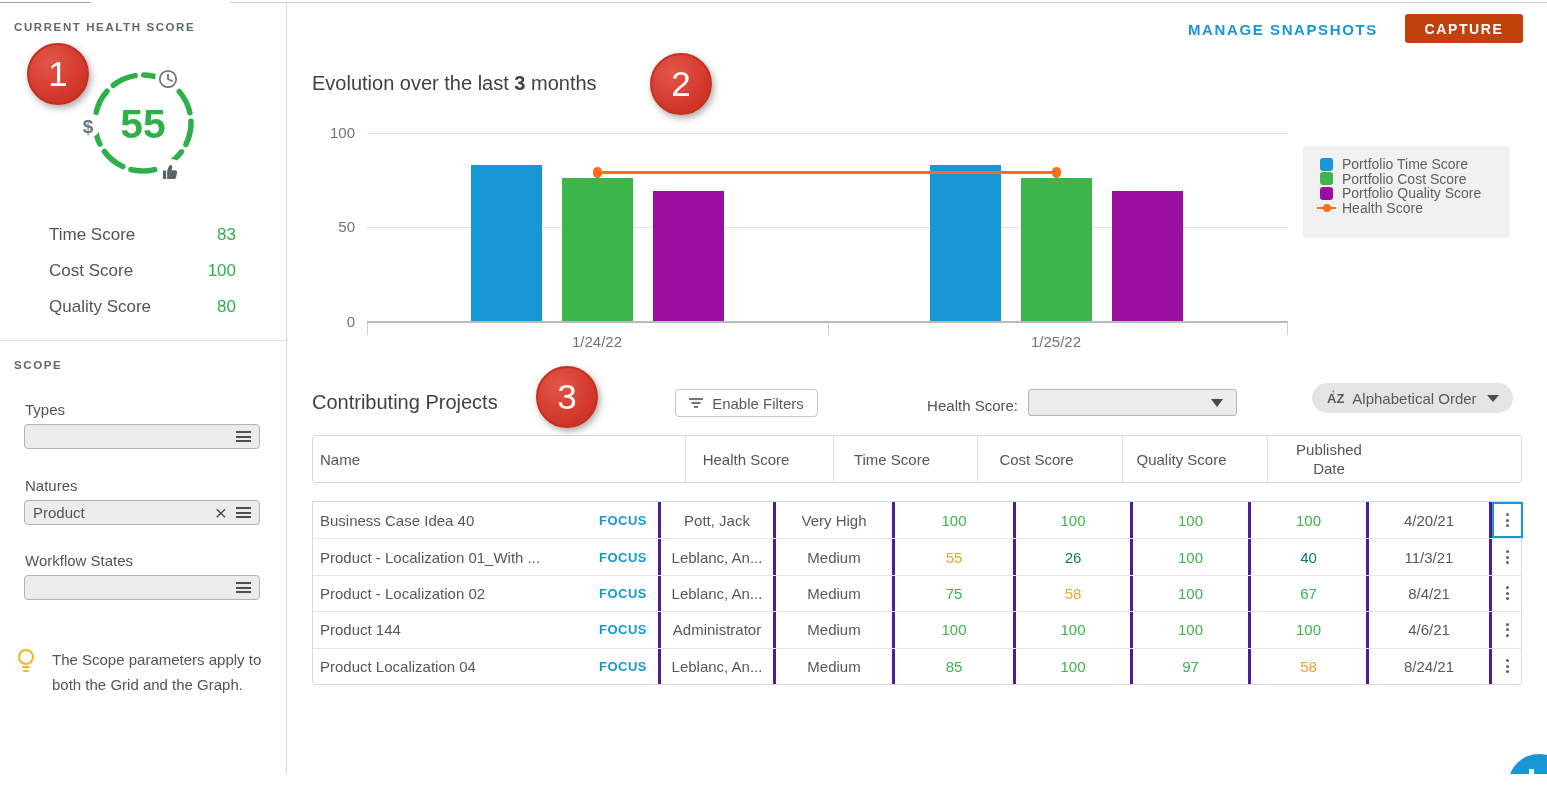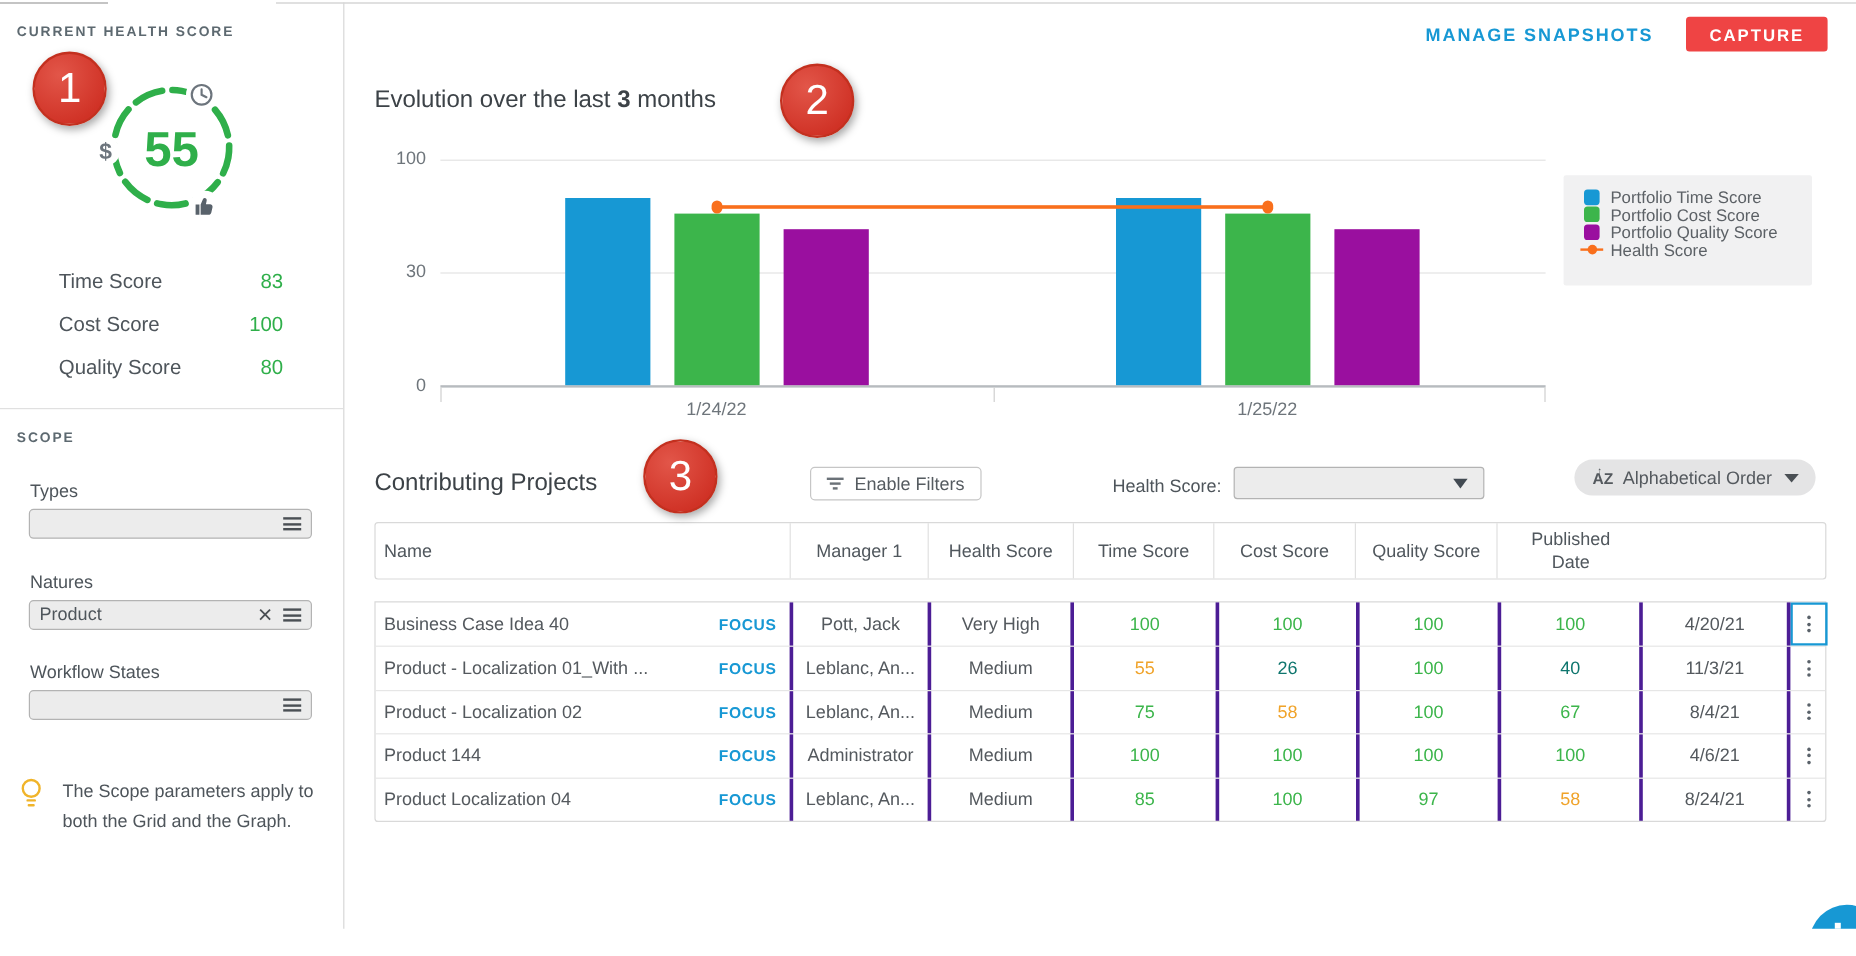--- a/index.html
+++ b/index.html
@@ -9,39 +9,39 @@
   .sec-title{font-size:11.5px;font-weight:bold;letter-spacing:1.6px;color:#5d6970;}
   .badge{width:62px;height:62px;border-radius:50%;background:radial-gradient(circle at 35% 30%, #e25649, #d03226 75%);border:2px solid #c3301f;box-shadow:2px 3px 7px rgba(0,0,0,.35);color:#fff;font-size:35px;font-weight:300;display:flex;align-items:center;justify-content:center;box-sizing:border-box;z-index:5;}
   .score-row{display:flex;justify-content:space-between;font-size:17px;color:#4e555b;width:187px;left:49px;}
   .score-val{color:#2faf4a;}
   .hr{height:1px;background:#e0e0e0;}
   .scope-label{font-size:15px;color:#4e555b;}
   .scope-input{left:24px;width:236px;height:25px;background:#ececec;border:1px solid #b3b3b3;border-radius:4px;display:flex;align-items:center;box-sizing:border-box;padding:0 8px;font-size:15px;color:#4e555b;}
   .ham{width:15px;height:11px;border-top:2px solid #4a4f54;border-bottom:2px solid #4a4f54;position:relative;box-sizing:border-box;}
   .ham::after{content:"";position:absolute;left:0;right:0;top:2.5px;height:2px;background:#4a4f54;}
   .xclear{font-size:21px;color:#4a4f54;line-height:21px;margin-right:9px;}
-  .btn-capture{left:1405px;top:14px;width:118px;height:29px;background:#ef4444;border-radius:3px;color:#fff;font-size:14px;font-weight:bold;letter-spacing:1.6px;display:flex;align-items:center;justify-content:center;}
+  .btn-capture{left:1405px;top:14px;width:118px;height:29px;background:#c2410c;border-radius:3px;color:#fff;font-size:14px;font-weight:bold;letter-spacing:1.6px;display:flex;align-items:center;justify-content:center;}
   .link-blue{color:#1798d4;font-size:15px;font-weight:bold;letter-spacing:1.6px;}
   .h2{font-size:20px;color:#3c4247;}
   .ylab{width:100px;text-align:right;font-size:15px;color:#6e757b;}
   .xlab{width:120px;text-align:center;font-size:15px;color:#6e757b;}
   .legend{left:1303px;top:146px;width:207px;height:92px;background:#f1f1f2;border-radius:2px;box-sizing:border-box;padding:11px 0 0 17px;}
   .leg-row{display:flex;align-items:center;height:14.5px;font-size:14px;color:#5c6166;}
   .leg-sw{width:13px;height:13px;border-radius:3px;margin-right:9px;flex:0 0 13px;}
   .leg-line{width:13px;height:13px;position:relative;margin-right:9px;flex:0 0 13px;}
   .btn-filters{left:675px;top:389px;width:143px;height:28px;border:1px solid #c6c6c6;border-radius:4px;background:#fff;display:flex;align-items:center;justify-content:center;font-size:15px;color:#555b60;box-sizing:border-box;}
   .ficon{width:14px;margin-right:9px;position:relative;height:10px;}
   .ficon i{position:absolute;left:50%;transform:translateX(-50%);height:2px;background:#6b7278;display:block;}
   .dd{left:1028px;top:389px;width:209px;height:27px;background:#ececec;border:1px solid #b3b3b3;border-radius:3px;box-sizing:border-box;}
   .tri{width:0;height:0;border-left:6.5px solid transparent;border-right:6.5px solid transparent;border-top:8px solid #424a52;position:absolute;right:13px;top:9px;}
   .pill{left:1312px;top:383px;width:201px;height:30px;border-radius:15px;background:#e4e4e5;display:flex;align-items:center;font-size:15px;color:#54595e;box-sizing:border-box;padding:0 14px 0 15px;}
   .pill .tri2{width:0;height:0;border-left:6px solid transparent;border-right:6px solid transparent;border-top:7px solid #4a4f54;margin-left:auto;}
   .az{font-weight:bold;font-size:13px;color:#54595e;margin-right:8px;position:relative;}
   .az sup{font-size:8px;position:absolute;top:-3px;left:4px;}
-  .thead{left:312px;top:435px;width:1210px;height:48px;border:1px solid #d9d9d9;border-radius:3px;background:#fff;display:flex;box-sizing:border-box;}
+  .thead{left:312px;top:435px;width:1210px;height:48px;border:1px solid #d9d9d9;border-radius:3px;background:#fff;display:flex;box-sizing:border-box;gap:27px;}
   .thead .hc{display:flex;align-items:center;justify-content:center;text-align:center;font-size:15px;line-height:19px;color:#50575d;box-sizing:border-box;}
   .thead .hc span{max-width:100px;display:inline-block;}
   .tbody{left:312px;top:501px;width:1210px;border:1px solid #d9d9d9;border-radius:0 0 3px 3px;background:#fff;box-sizing:border-box;}
   .trow{display:flex;height:36.4px;box-sizing:border-box;}
   .trow + .trow{border-top:1px solid #e6e6e6;}
   .tc{display:flex;align-items:center;justify-content:center;font-size:15px;color:#54595e;box-sizing:border-box;}
   .tc.bl{border-left:3px solid #4c1d95;}
   .namec{justify-content:flex-start;padding-left:7px;}
   .namec .nm{flex:1;white-space:nowrap;overflow:hidden;}
   .focus{font-size:13px;font-weight:bold;letter-spacing:.5px;color:#1798d4;padding-right:11px;}
@@ -134,21 +134,21 @@
 
   <div class="abs h2" style="left:312px;top:72px;">
     <span>Evolution over the last </span><span style="font-weight:600;">3</span><span> months</span>
   </div>
   <div class="abs badge" style="left:650px;top:53px;">2</div>
 
   <div class="abs" id="chart-layer" style="left:0;top:0;width:1547px;height:797px;pointer-events:none;">
       <div style="position: absolute; left: 367px; top: 132.5px; width: 921px; height: 1px; background: rgb(227, 227, 227);"></div>
       <div class="ylab" style="position: absolute; left: 255px; top: 123.5px;">100</div>
       <div style="position: absolute; left: 367px; top: 227px; width: 921px; height: 1px; background: rgb(227, 227, 227);"></div>
-      <div class="ylab" style="position: absolute; left: 255px; top: 218px;">30</div>
+      <div class="ylab" style="position: absolute; left: 255px; top: 218px;">50</div>
       <div class="ylab" style="position: absolute; left: 255px; top: 312.5px;">0</div>
       <div style="position: absolute; left: 367px; top: 320.5px; width: 921px; height: 2px; background: rgb(183, 187, 191);"></div>
       <div style="position: absolute; left: 367px; top: 322.5px; width: 1px; height: 12px; background: rgb(207, 207, 207);"></div>
       <div style="position: absolute; left: 827.5px; top: 322.5px; width: 1px; height: 12px; background: rgb(207, 207, 207);"></div>
       <div style="position: absolute; left: 1287px; top: 322.5px; width: 1px; height: 12px; background: rgb(207, 207, 207);"></div>
       <div style="position: absolute; left: 470.5px; top: 164.63px; width: 71px; height: 156.87px; background: rgb(23, 152, 212);"></div>
       <div style="position: absolute; left: 561.5px; top: 177.86px; width: 71px; height: 143.64px; background: rgb(60, 181, 75);"></div>
       <div style="position: absolute; left: 652.5px; top: 191.09px; width: 71px; height: 130.41px; background: rgb(154, 15, 159);"></div>
       <div class="xlab" style="position: absolute; left: 537px; top: 332.5px;">1/24/22</div>
       <div style="position: absolute; left: 929.5px; top: 164.63px; width: 71px; height: 156.87px; background: rgb(23, 152, 212);"></div>
@@ -202,23 +202,20 @@
   <div class="abs pill">
     <span class="az">A<sup>↑</sup>Z</span>
     <span>Alphabetical Order</span>
     <span class="tri2"></span>
   </div>
 
   <div class="abs thead" id="thead">
       <div class="hc" style="flex: 0 0 345px; width: 345px; justify-content: flex-start; padding-left: 7px;">
         <span>Name</span>
       </div>
-      <div class="hc" style="flex: 0 0 115px; width: 115px; border-left: 1px solid rgb(224, 224, 224);">
-        <span>Manager 1</span>
-      </div>
       <div class="hc" style="flex: 0 0 121px; width: 121px; border-left: 1px solid rgb(224, 224, 224);">
         <span>Health Score</span>
       </div>
       <div class="hc" style="flex: 0 0 117px; width: 117px; border-left: 1px solid rgb(224, 224, 224);">
         <span>Time Score</span>
       </div>
       <div class="hc" style="flex: 0 0 118px; width: 118px; border-left: 1px solid rgb(224, 224, 224);">
         <span>Cost Score</span>
       </div>
       <div class="hc" style="flex: 0 0 118px; width: 118px; border-left: 1px solid rgb(224, 224, 224);">

